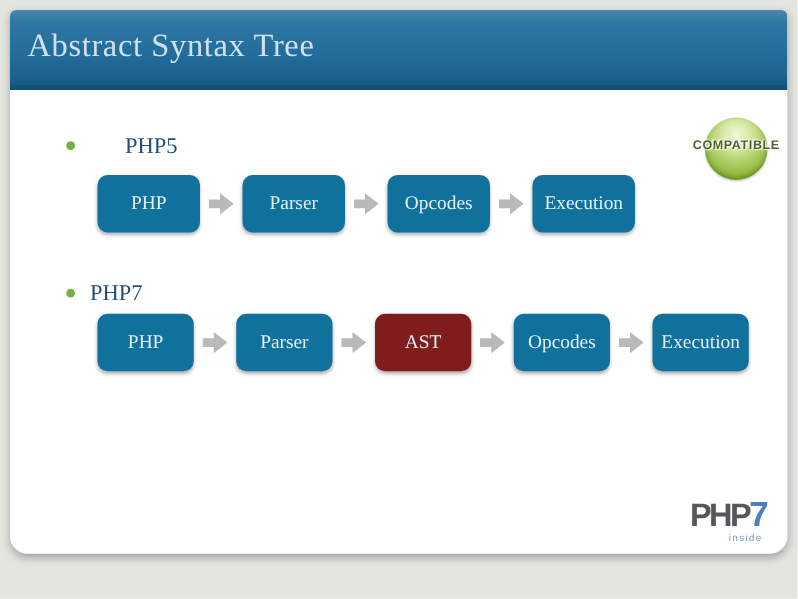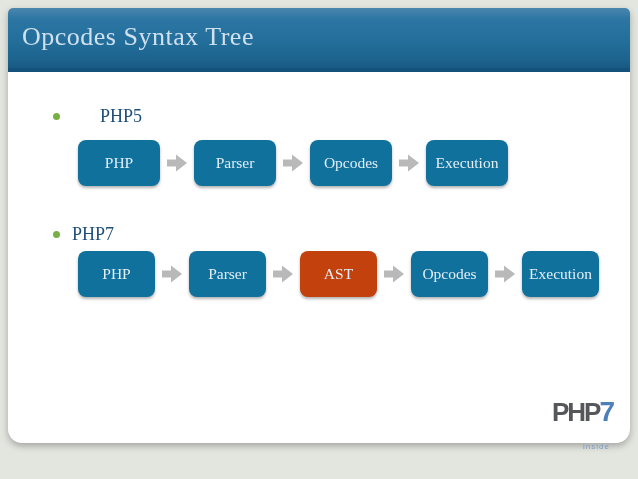--- a/index.html
+++ b/index.html
@@ -61,21 +61,21 @@
     display: flex;
     align-items: center;
     justify-content: center;
     color: #e3eef6;
     font-size: 15.5px;
     box-shadow: 0 2px 3px rgba(0,0,0,0.3);
     flex: 0 0 auto;
   }
   .flow-row.r1 .flow-box { width: 82px; }
   .flow-row.r2 .flow-box { width: 77px; }
-  .flow-box.purple { background: #c2410c; }
+  .flow-box.purple { background: #7f1d1d; }
   .flow-arrow {
     flex: 0 0 auto;
     margin: 0 7px;
     display: flex;
     align-items: center;
   }
   .badge {
     position: absolute;
     left: 540px; top: 82px;
     width: 82px; height: 62px;
@@ -115,38 +115,38 @@
   }
   .php7-logo .logo-version {
     font-size: 28px;
     font-weight: 900;
     color: #4d7fba;
     letter-spacing: -1px;
   }
   .php7-logo .logo-tagline {
     font-size: 8px;
     color: #7b9cc4;
-    margin-top: 17px;
+    margin-top: 1px;
     margin-right: 4px;
     letter-spacing: 1px;
     text-align: right;
   }
   
   #bullet-php5 { left: 45px; top: 98px; gap: 28px; }
   #flow-php5   { left: 70px; top: 132px; }
   #bullet-php7 { left: 45px; top: 216px; }
   #flow-php7   { left: 70px; top: 243px; }
 </style>
 </head>
 <body>
 
 <div class="slide-card">
 
   <div class="header-bar">
-    <div class="slide-title">Opcodes Syntax Tree</div>
+    <div class="slide-title">Abstract Syntax Tree</div>
   </div>
 
   <div class="bullet-row" id="bullet-php5">
     <span class="dot"></span>
     <span class="bullet-label">PHP5</span>
   </div>
 
   <div class="flow-row r1" id="flow-php5">
     <div class="flow-box">PHP</div>
     <span class="flow-arrow">
@@ -195,19 +195,23 @@
       </span>
     <div class="flow-box">Opcodes</div>
     <span class="flow-arrow">
         <svg width="20" height="18" viewBox="0 0 20 18">
           <path d="M0 5.5 h9 V0.5 L20 9 L9 17.5 v-5 H0 z" fill="#b9b9b9"></path>
         </svg>
       </span>
     <div class="flow-box">Execution</div>
   </div>
 
+  <div class="badge">
+    <div class="sphere"></div>
+    <div class="badge-label">COMPATIBLE</div>
+  </div>
 
   <div class="php7-logo">
     <div><span class="logo-name">PHP</span><span class="logo-version">7</span></div>
     <div class="logo-tagline">inside</div>
   </div>
 
 </div>
 
 </body></html>

